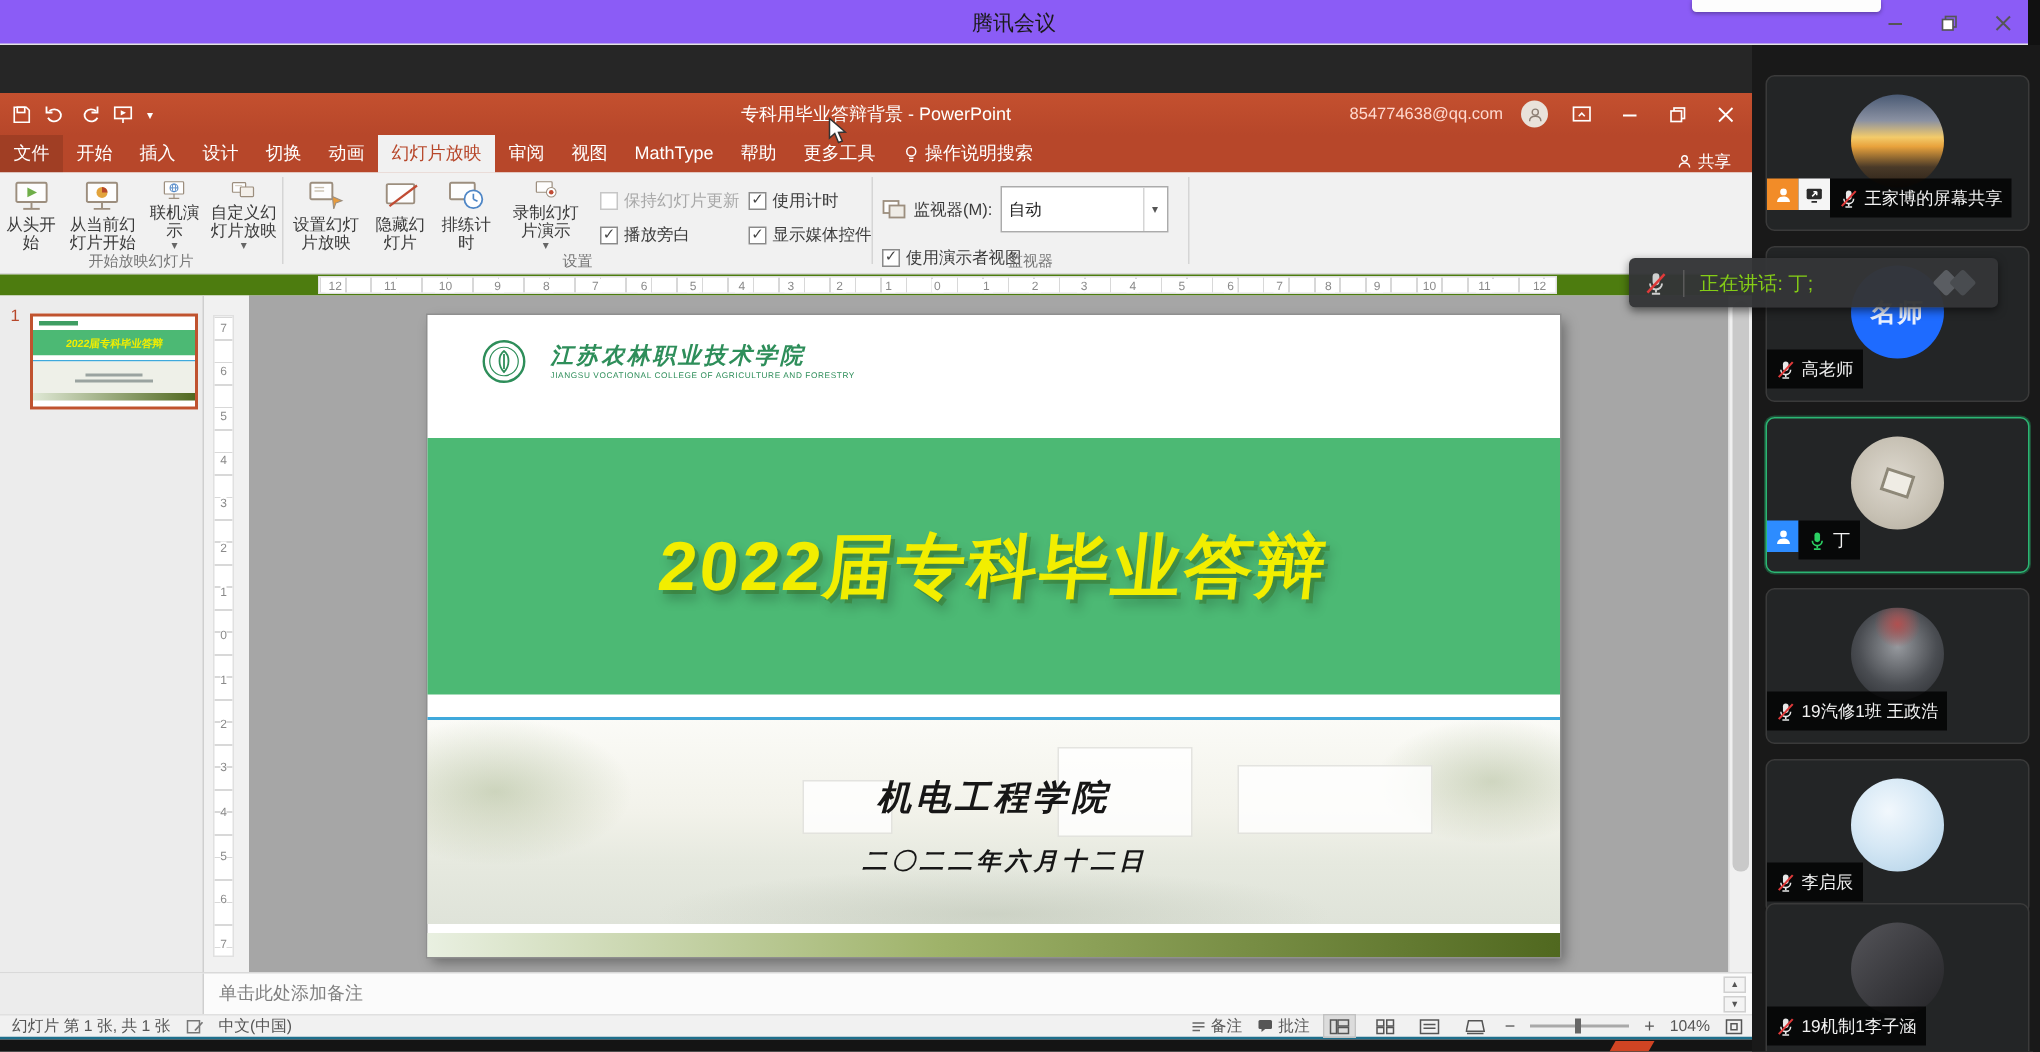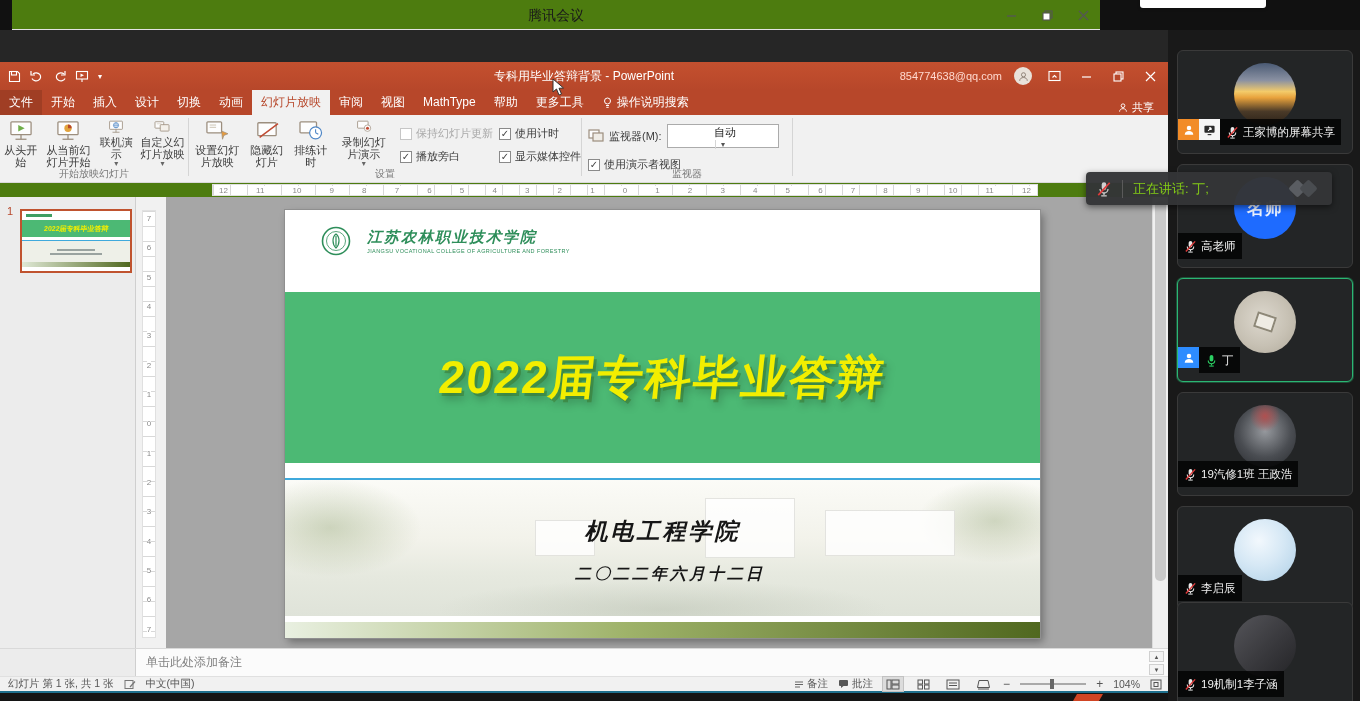--- a/index.html
+++ b/index.html
@@ -1,21 +1,21 @@
 <!DOCTYPE html>
 <html><head>
 <meta charset="utf-8">
 <style>
   * { margin:0; padding:0; box-sizing:border-box; }
   html,body { width:1360px; height:701px; overflow:hidden; background:#000;
     font-family:"Liberation Sans","DejaVu Sans",sans-serif; }
   .screen { position:relative; width:1360px; height:701px; background:#111; }
 
   
-  .mt-bar { position:absolute; left:12px; top:0; width:1088px; height:30px; background:#4d7c0f;
+  .mt-bar { position:absolute; left:0; top:0; width:1352px; height:30px; background:#8b5cf6;
     border-bottom:1px solid #e3e3e3; z-index:5; }
   .mt-title { position:absolute; left:0; right:0; top:0; line-height:30px; text-align:center;
     font-size:14px; color:#1a1a1a; }
   .mt-controls { position:absolute; right:6px; top:0; height:30px; display:flex; align-items:center; gap:14px; }
   .mt-controls .wbtn { width:22px; height:22px; display:flex; align-items:center; justify-content:center; cursor:pointer; }
   .notch { position:absolute; left:1128px; top:0; width:126px; height:8px; background:#fdfdfd;
     box-shadow:0 1px 3px rgba(0,0,0,.35); border-radius:0 0 3px 3px; }
 
   
   .share { position:absolute; left:0; top:30px; width:1168px; height:671px; background:#262626; }
@@ -50,21 +50,21 @@
   .rbig svg { margin-bottom:2px; }
   .rbig .dd { font-size:8px; color:#666; line-height:8px; }
   .g1 { width:188px; } .g2 { width:392px; } .g3 { width:210px; }
   .chkcol { display:flex; flex-direction:column; gap:8px; margin:8px 0 0 6px; }
   .chk { display:flex; align-items:center; gap:4px; font-size:11px; color:#3b3b3b; cursor:pointer; white-space:nowrap; }
   .chk .box { width:12px; height:12px; border:1px solid #8a8a8a; background:#fff; font-size:10px; line-height:10px;
     color:#444; text-align:center; }
   .chk.disabled { color:#a8a8a8; }
   .chk.disabled .box { border-color:#c6c6c6; color:transparent; }
   .monrow1 { display:flex; align-items:center; gap:5px; margin:6px 0 0 6px; font-size:11px; color:#3b3b3b; }
-  .monselect { display:flex; align-items:center; width:112px; height:24px; background:#fff; border:1px solid #ababab; cursor:pointer;flex-direction:column; }
+  .monselect { display:flex; align-items:center; width:112px; height:31px; background:#fff; border:1px solid #ababab; cursor:pointer; }
   .monselect .val { flex:1; padding-left:5px; font-size:11px; color:#222; }
   .monselect .arrow { width:16px; height:100%; border-left:1px solid #d5d5d5; font-size:8px; color:#555;
     display:flex; align-items:center; justify-content:center; }
   .monrow2 { margin:9px 0 0 6px; }
 
   
   .ruler-h { position:relative; height:14px; background:#4d7c0f; }
   .ruler-h .band { position:absolute; left:212px; top:1px; width:826px; height:12px; background:#fff;
     border:1px solid #e0e0e0; display:flex; justify-content:space-between; align-items:center; padding:0 4px;
     background-image:repeating-linear-gradient(90deg,#d8d8d8 0 1px,transparent 1px 17px); }

